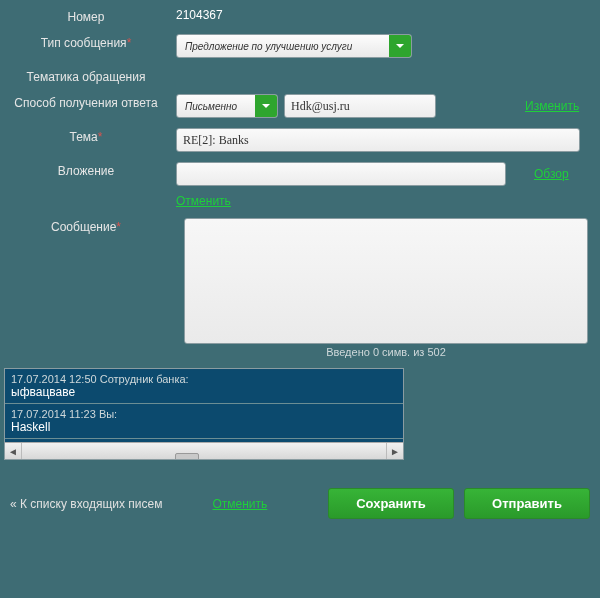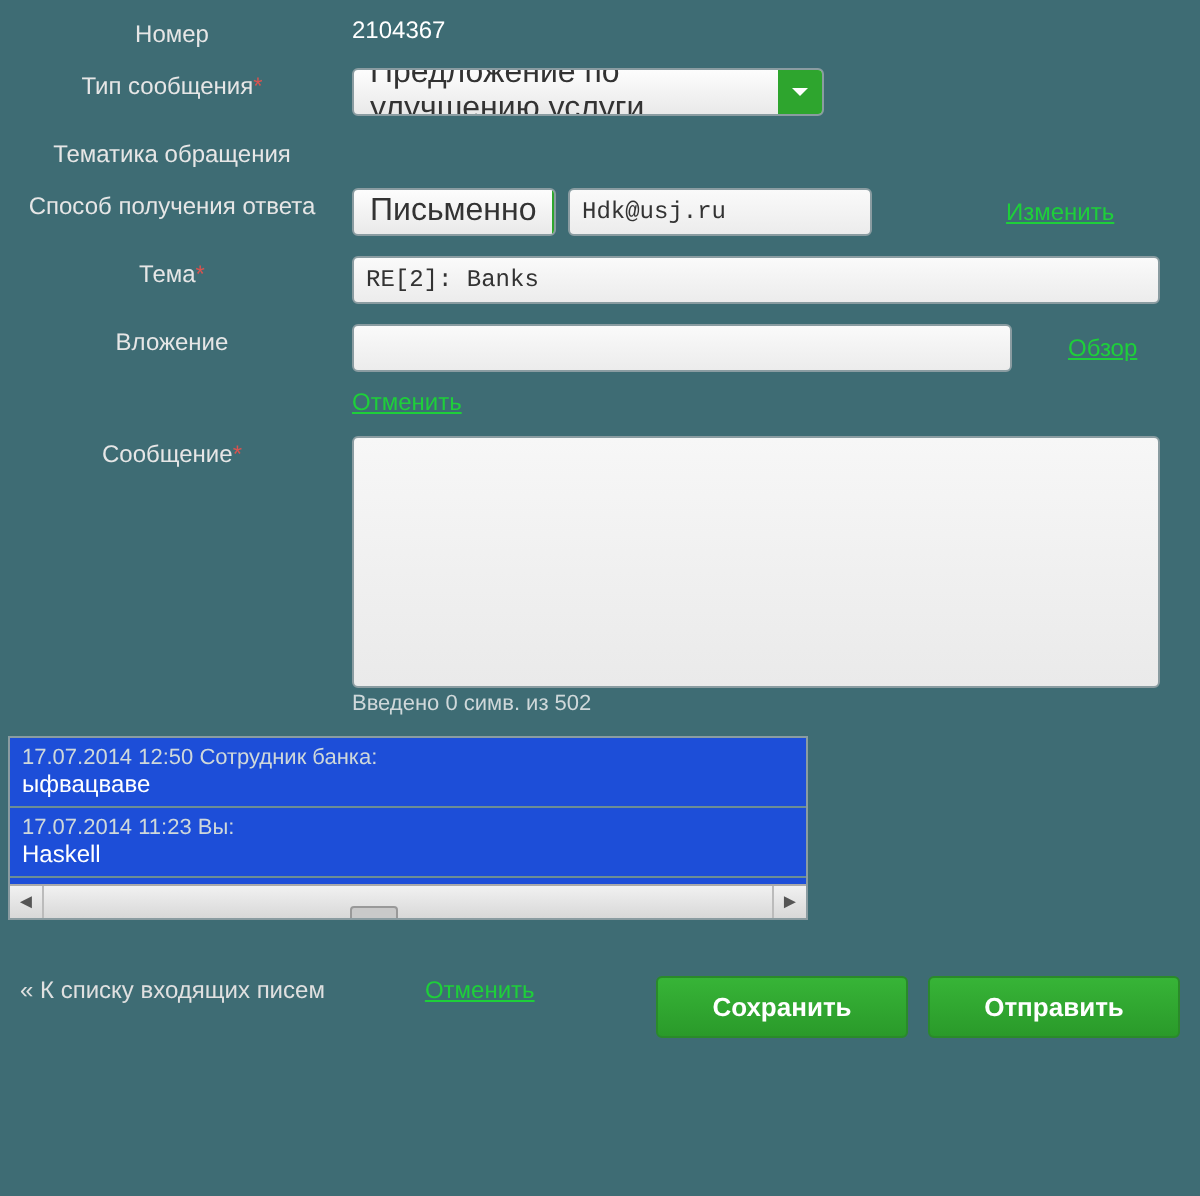--- a/index.html
+++ b/index.html
@@ -3,37 +3,37 @@
 <meta charset="utf-8">
 <style>
 html,body{margin:0;padding:0;width:600px;height:598px;font-family:Arial,sans-serif;font-size:12px;background:#3e6c74;color:#fff;overflow:hidden}
 .form{padding:8px 4px}
 .row{display:flex;align-items:flex-start;margin-bottom:10px}
 .lbl{width:164px;text-align:center;color:#e6e6e6;padding-right:8px;padding-top:2px;line-height:14px}
 .req{color:#d9534f}
 .fld{flex:1;display:flex;align-items:center;flex-wrap:wrap}
 .val{color:#fff}
 .select{display:flex;align-items:center;background:linear-gradient(#fdfdfd,#e9e9e9);border:1px solid #8a9ca1;border-radius:3px;height:22px;overflow:hidden}
-.select-in{flex:1;padding:0 8px;color:#333;font-size:16px;background:transparent}
+.select-in{flex:1;padding:0 8px;color:#333;font-style:italic;font-size:10px;background:transparent}
 .select-btn{width:22px;height:22px;background:#2ea52e;display:flex;align-items:center;justify-content:center}
 .select-btn svg{width:10px;height:10px;fill:#fff}
-.txtin{background:linear-gradient(#fafafa,#ececec);border:1px solid #8a9ca1;border-radius:3px;height:22px;padding:0 6px;color:#333;font-size:12px;font-family:Liberation Mono, monospace}
+.txtin{background:linear-gradient(#fafafa,#ececec);border:1px solid #8a9ca1;border-radius:3px;height:22px;padding:0 6px;color:#333;font-size:12px;font-family:Liberation Serif, serif}
 .link{color:#1ecf3a;text-decoration:underline;cursor:pointer}
 .ta{width:398px;height:120px;background:linear-gradient(#f7f7f7,#eaeaea);border:1px solid #8a9ca1;border-radius:3px;resize:none}
 .cnt{color:#cfd8da;font-size:11px;margin-top:2px}
-.hist{width:398px;height:90px;border:1px solid #8a9ca1;background:#1d4ed8;overflow:hidden;position:relative}
+.hist{width:398px;height:90px;border:1px solid #8a9ca1;background:#0c4a6e;overflow:hidden;position:relative}
 .hist-cell{border-bottom:1px solid #6c8e94;padding:4px 6px}
 .hist-hdr{color:#cfd8da;font-size:11px}
 .hist-body{color:#fff;font-size:12px}
 .hist-scroll{position:absolute;bottom:0;left:0;right:0;height:16px;background:linear-gradient(#f1f1f1,#d8d8d8);border-top:1px solid #aaa;display:flex;align-items:center}
 .hist-scroll .arr{width:16px;height:16px;display:flex;align-items:center;justify-content:center;color:#555;font-size:10px;border-right:1px solid #bbb}
 .hist-scroll .arr:last-child{border-left:1px solid #bbb;border-right:none}
 .hist-scroll .track{flex:1;position:relative}
 .hist-scroll .thumb{position:absolute;left:42%;top:2px;width:22px;height:10px;background:#c9c9c9;border:1px solid #999;border-radius:2px}
-.footer{display:flex;align-items:flex-start;padding:18px 6px 0 6px}
+.footer{display:flex;align-items:center;padding:18px 6px 0 6px}
 .footer-left{flex:0 0 auto;color:#e0e0e0}
 .footer-spacer{flex:1}
 .btn{display:inline-block;min-width:96px;text-align:center;padding:7px 14px;border-radius:3px;border:1px solid #2a8a2a;background:linear-gradient(#37b437,#2a9a2a);color:#fff;font-weight:bold;font-size:13px;margin-left:10px;cursor:pointer}
 a{cursor:pointer}
 </style>
 </head>
 <body>
 
 <div class="form">
 
@@ -67,21 +67,21 @@
     <div class="fld">
       <div class="select" style="width:100px">
         <span class="select-in">Письменно</span>
         <span class="select-btn">
             <svg viewBox="0 0 10 10">
               <path d="M1 3l4 4 4-4z"></path>
             </svg>
           </span>
       </div>
       <input class="txtin" style="width: 138px; margin-left: 6px;" value="Hdk@usj.ru">
-      <a class="link" style="margin-left:67px">Изменить</a>
+      <a class="link" style="margin-left:89px">Изменить</a>
     </div>
   </div>
 
   <div class="row">
     <div class="lbl"><span>Тема</span><span class="req">*</span></div>
     <div class="fld">
       <input class="txtin" style="width: 390px;" value="RE[2]: Banks">
     </div>
   </div>
 
@@ -90,21 +90,21 @@
     <div class="fld">
       <input class="txtin" style="width: 316px;" value="">
       <a class="link" style="margin-left:28px">Обзор</a>
       <div style="flex-basis:100%;height:8px"></div>
       <a class="link">Отменить</a>
     </div>
   </div>
 
   <div class="row">
     <div class="lbl"><span>Сообщение</span><span class="req">*</span></div>
-    <div class="fld" style="flex-direction:row;align-items:center">
+    <div class="fld" style="flex-direction:column;align-items:center">
       <textarea class="ta" style=""></textarea>
       <div class="cnt">Введено 0 симв. из 502</div>
     </div>
   </div>
 
   <div class="row">
     <div class="fld">
       <div class="hist">
         <div class="hist-cell">
           <div class="hist-hdr">17.07.2014 12:50 Сотрудник банка:</div>

